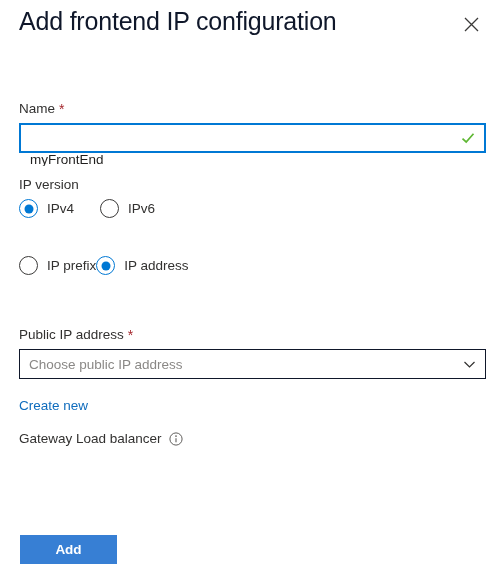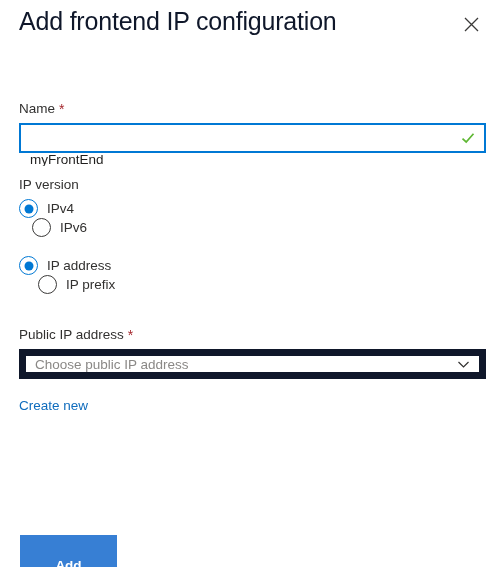--- a/index.html
+++ b/index.html
@@ -119,23 +119,22 @@
     height: 16px;
     display: flex;
     align-items: center;
     justify-content: center;
     pointer-events: none;
   }
 
   
   .radio-row {
     display: flex;
-    align-items: center;
+    align-items: flex-start;
     height: 22px;
-    flex-direction: column;
   }
   .radio-option {
     display: flex;
     align-items: center;
     cursor: pointer;
     user-select: none;
   }
   .radio-mark {
     width: 19px;
     height: 19px;
@@ -167,21 +166,21 @@
     margin-left: 9px;
     white-space: nowrap;
   }
 
   
   .select-box {
     position: relative;
     width: 467px;
     height: 30px;
     box-sizing: border-box;
-    border: 7px solid #0f172a;
+    border: 1px solid #0f172a;
     background: #ffffff;
     display: flex;
     align-items: center;
     cursor: pointer;
   }
   .select-value {
     font-size: 13.5px;
     padding-left: 9px;
     padding-right: 30px;
     white-space: nowrap;
@@ -220,21 +219,21 @@
     top: 535px;
     width: 97px;
     height: 29px;
     background: #377fd4;
     color: #ffffff;
     font-family: "Liberation Sans", sans-serif;
     font-size: 13.5px;
     font-weight: bold;
     border: none;
     cursor: pointer;
-    padding: 16px;
+    padding: 0;
     line-height: 29px;
     text-align: center;
   }
 </style>
 </head>
 <body>
 
 <div class="panel-header">
   <div class="panel-title">Add frontend IP configuration</div>
 
@@ -275,27 +274,27 @@
       </div>
       <div class="radio-option">
         <span class="radio-mark"></span>
         <span class="radio-label">IPv6</span>
       </div>
     </div>
   </div>
 
   <div class="field-group" style="top:194px;">
     <div class="radio-row">
+      <div class="radio-option">
+        <span class="radio-mark"></span>
+        <span class="radio-label">IP prefix</span>
+      </div>
       <div class="radio-option selected" style="margin-right:23px;">
         <span class="radio-mark"></span>
         <span class="radio-label">IP address</span>
-      </div>
-      <div class="radio-option">
-        <span class="radio-mark"></span>
-        <span class="radio-label">IP prefix</span>
       </div>
     </div>
   </div>
 
   <div class="field-group" style="top:264px;">
     <div class="field-label">
       <span>Public IP address</span>
       <span class="required-star">*</span>
     </div>
     <div class="select-box">
@@ -303,17 +302,27 @@
       <span class="chevron">
         <svg width="13" height="13" viewBox="0 0 13 13" aria-hidden="true">
           <path d="M1.5 4 L6.5 9 L11.5 4" stroke="#323130" stroke-width="1.2" fill="none"></path>
         </svg>
       </span>
     </div>
     <a class="inline-link">Create new</a>
   </div>
 
   <div class="field-group" style="top:368px;">
+    <div class="field-label">
+      <span>Gateway Load balancer</span>
+      <span class="info-icon">
+        <svg width="14" height="14" viewBox="0 0 14 14" aria-hidden="true">
+          <circle cx="7" cy="7" r="6.1" stroke="#605e5c" stroke-width="1" fill="none"></circle>
+          <circle cx="7" cy="4.1" r="0.85" fill="#605e5c"></circle>
+          <path d="M7 6.2 L7 10.3" stroke="#605e5c" stroke-width="1.1" fill="none"></path>
+        </svg>
+      </span>
+    </div>
   </div>
 
 </div>
 
 <button class="primary-button">Add</button>
 
 </body></html>

